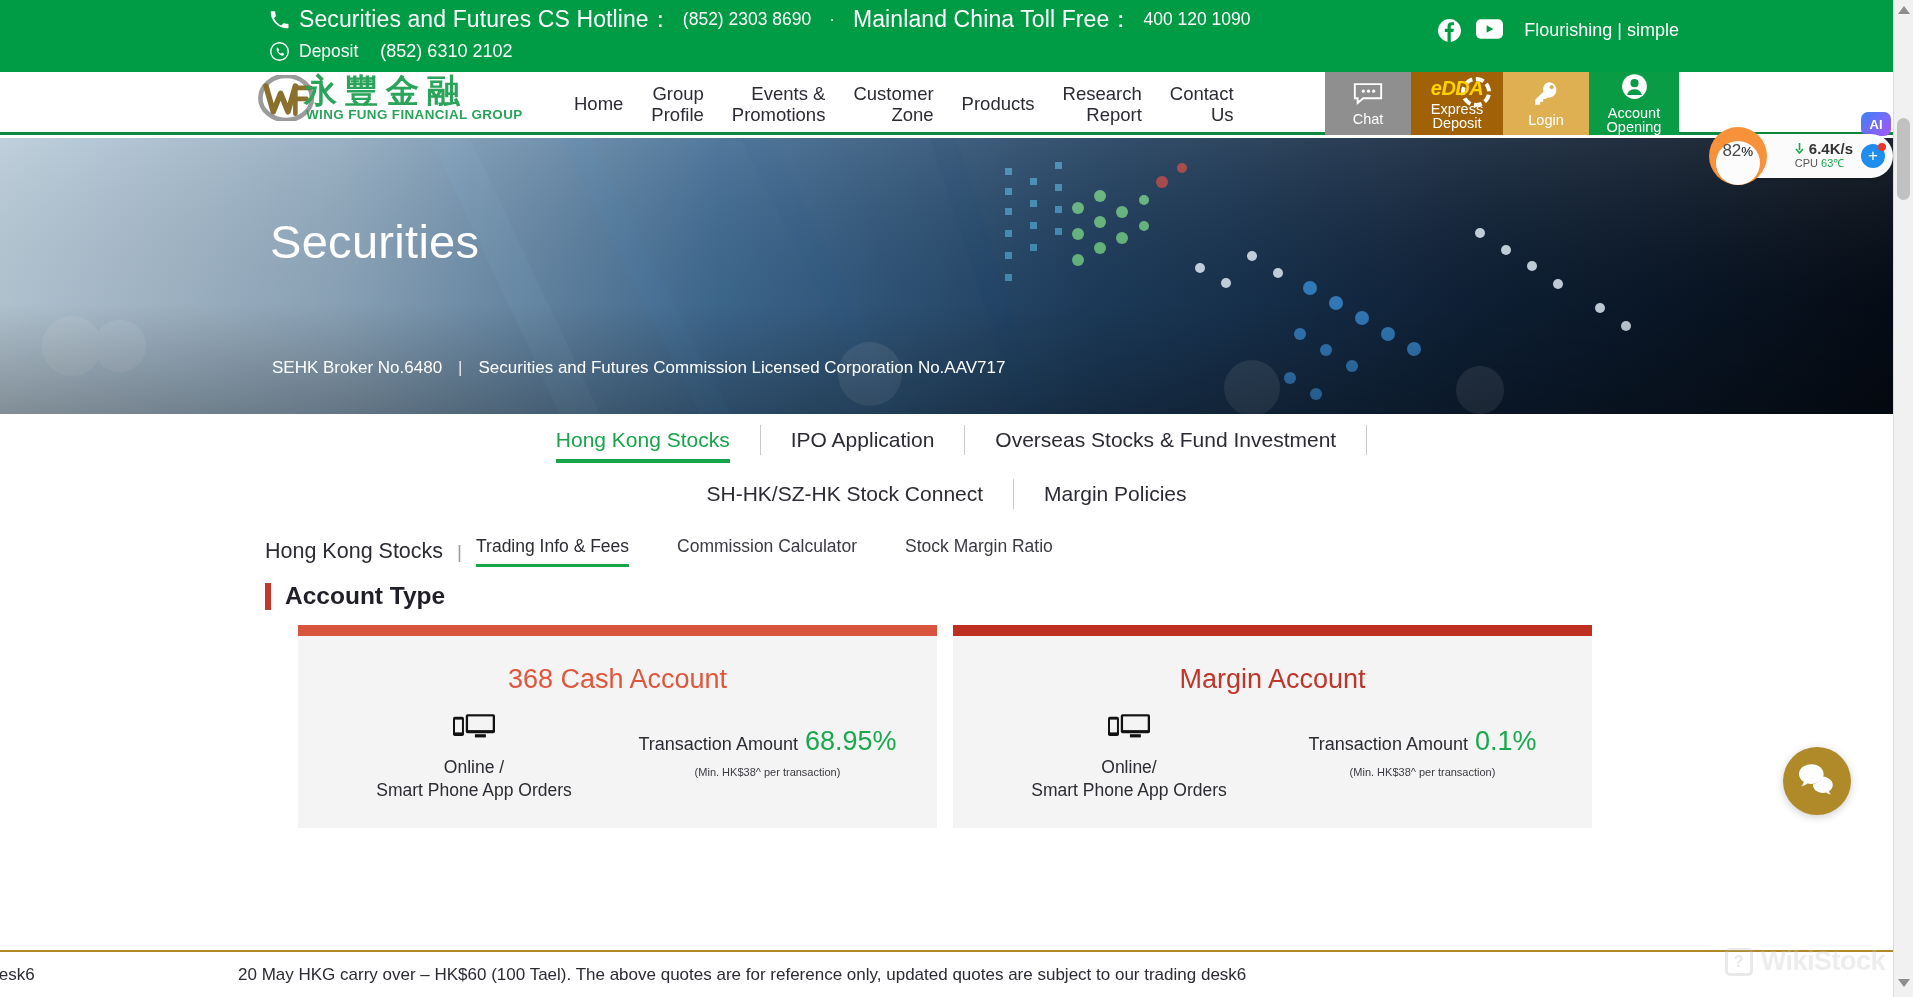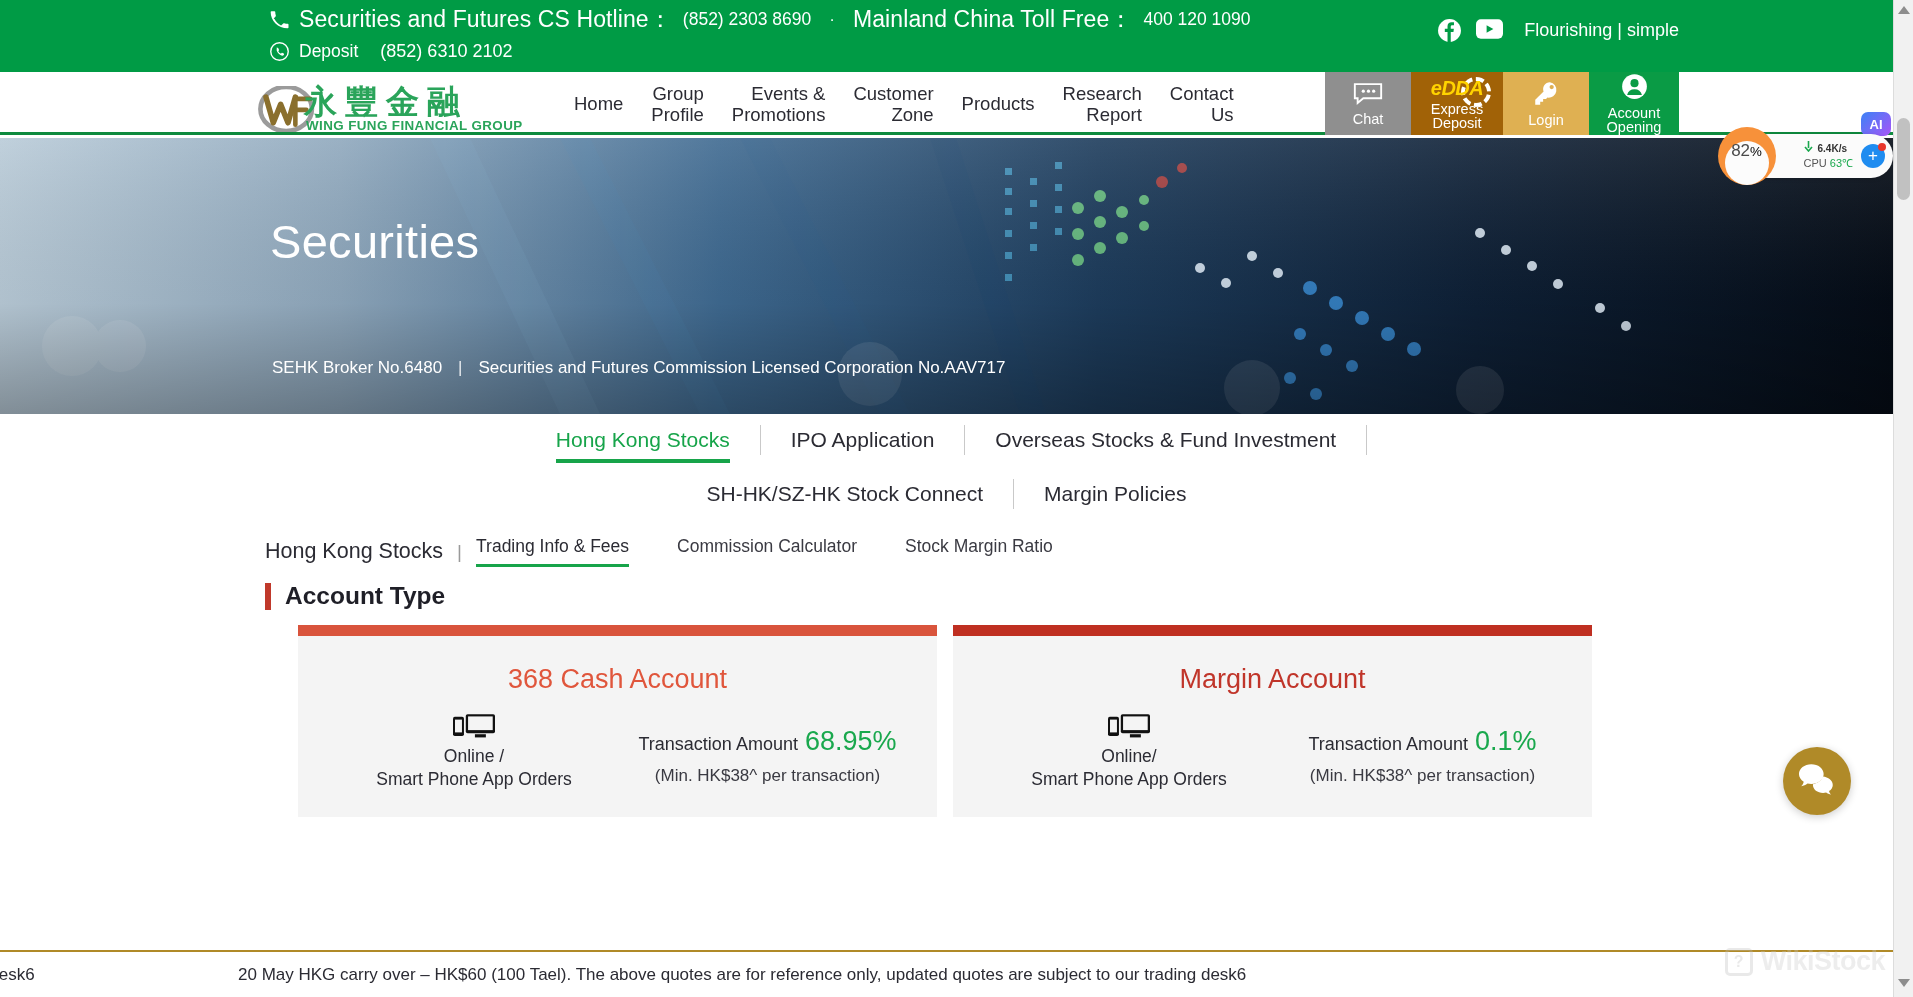--- a/index.html
+++ b/index.html
@@ -36,21 +36,21 @@
     display: flex; align-items: center; gap: 14px;
   }
   .soc { width: 25px; height: 25px; display: block; }
   .tb-slogan { font-size: 18px; white-space: nowrap; margin-left: 7px; }
 
   
   .nav {
     position: absolute; top: 72px; left: 0; width: 1893px; height: 63px;
     background: #ffffff; border-bottom: 3px solid #0e8a3e;
   }
-  .logo { position: absolute; left: 258px; top: 13px; width: 288px; height: 48px; }
+  .logo { position: absolute; left: 258px; top: 2px; width: 288px; height: 48px; }
   .logo-emblem { position: absolute; left: 0; top: 1px; width: 60px; height: 46px; }
   .logo-cn {
     position: absolute; left: 46px; top: -1px;
     font-size: 33px; font-weight: bold; color: #2aa45a; letter-spacing: 8px;
     font-family: "DejaVu Sans", sans-serif; line-height: 36px;
   }
   .logo-en {
     position: absolute; left: 48px; top: 33px;
     font-size: 13.4px; font-weight: bold; color: #2aa45a; letter-spacing: .4px;
   }
@@ -153,25 +153,25 @@
   .card-title {
     text-align: center; font-size: 27px; margin-top: 28px;
   }
   .card-title.t1 { color: #e0563c; }
   .card-title.t2 { color: #c0352a; }
   .card-row {
     display: flex; align-items: flex-start; margin-top: 17px; padding: 0 26px 26px 26px;
   }
   .card-col-left { width: 300px; text-align: center; }
   .dev-icon { height: 28px; display: flex; justify-content: center; align-items: flex-end; }
-  .dev-label { font-size: 17.5px; color: #2b2b33; line-height: 23px; margin-top: 5px; white-space: pre-line; }
+  .dev-label { font-size: 17.5px; color: #2b2b33; line-height: 23px; margin-top: 16px; white-space: pre-line; }
   .card-col-right { flex: 1; text-align: center; padding-top: 14px; }
   .ta-line { font-size: 18px; color: #2b2b33; white-space: nowrap; }
   .ta-pct { font-size: 27px; color: #19a84d; margin-left: 7px; }
-  .ta-min { font-size: 17px; color: #3a3a42; margin-top: 9px; }
+  .ta-min { font-size: 11px; color: #3a3a42; margin-top: 9px; }
 
   
   .ticker {
     position: absolute; bottom: 0; left: 0; width: 1893px; height: 47px;
     background: #ffffff; border-top: 2px solid #b08a28;
     display: flex; align-items: center; overflow: hidden;
   }
   .tick-a { position: absolute; left: -38px; font-size: 17px; color: #2b2b33; white-space: nowrap; }
   .tick-b { position: absolute; left: 238px; font-size: 17px; color: #2b2b33; white-space: nowrap; }
 
@@ -207,21 +207,21 @@
     position: absolute; left: -28px; top: -7px; width: 58px; height: 58px;
     border-radius: 50%; background: #f7913a;
     display: flex; align-items: flex-end; justify-content: center;
   }
   .perf-ring-in {
     width: 44px; height: 44px; border-radius: 50%; background: #fcfcfc;
     display: flex; align-items: baseline; justify-content: center;
   }
   .perf-pct { font-size: 17px; color: #4a4a4a; }
   .perf-stats { display: flex; flex-direction: column; line-height: 15px; }
-  .perf-r1 { display: flex; align-items: center; gap: 5px; font-size: 10px; color: #333; font-weight: bold; }
+  .perf-r1 { display: flex; align-items: center; gap: 5px; font-size: 15px; color: #333; font-weight: bold; }
   .perf-r2 { font-size: 11px; color: #555; }
   .perf-r2 b { color: #19a84d; font-weight: normal; }
   .perf-plus {
     width: 24px; height: 24px; border-radius: 50%; background: #1f8cf0;
     color: #fff; font-size: 17px; display: flex; align-items: center;
     justify-content: center; margin-left: 8px; position: relative;
   }
   .perf-plus::after {
     content: ""; position: absolute; right: -1px; top: -1px;
     width: 8px; height: 8px; border-radius: 50%; background: #e8372c;

